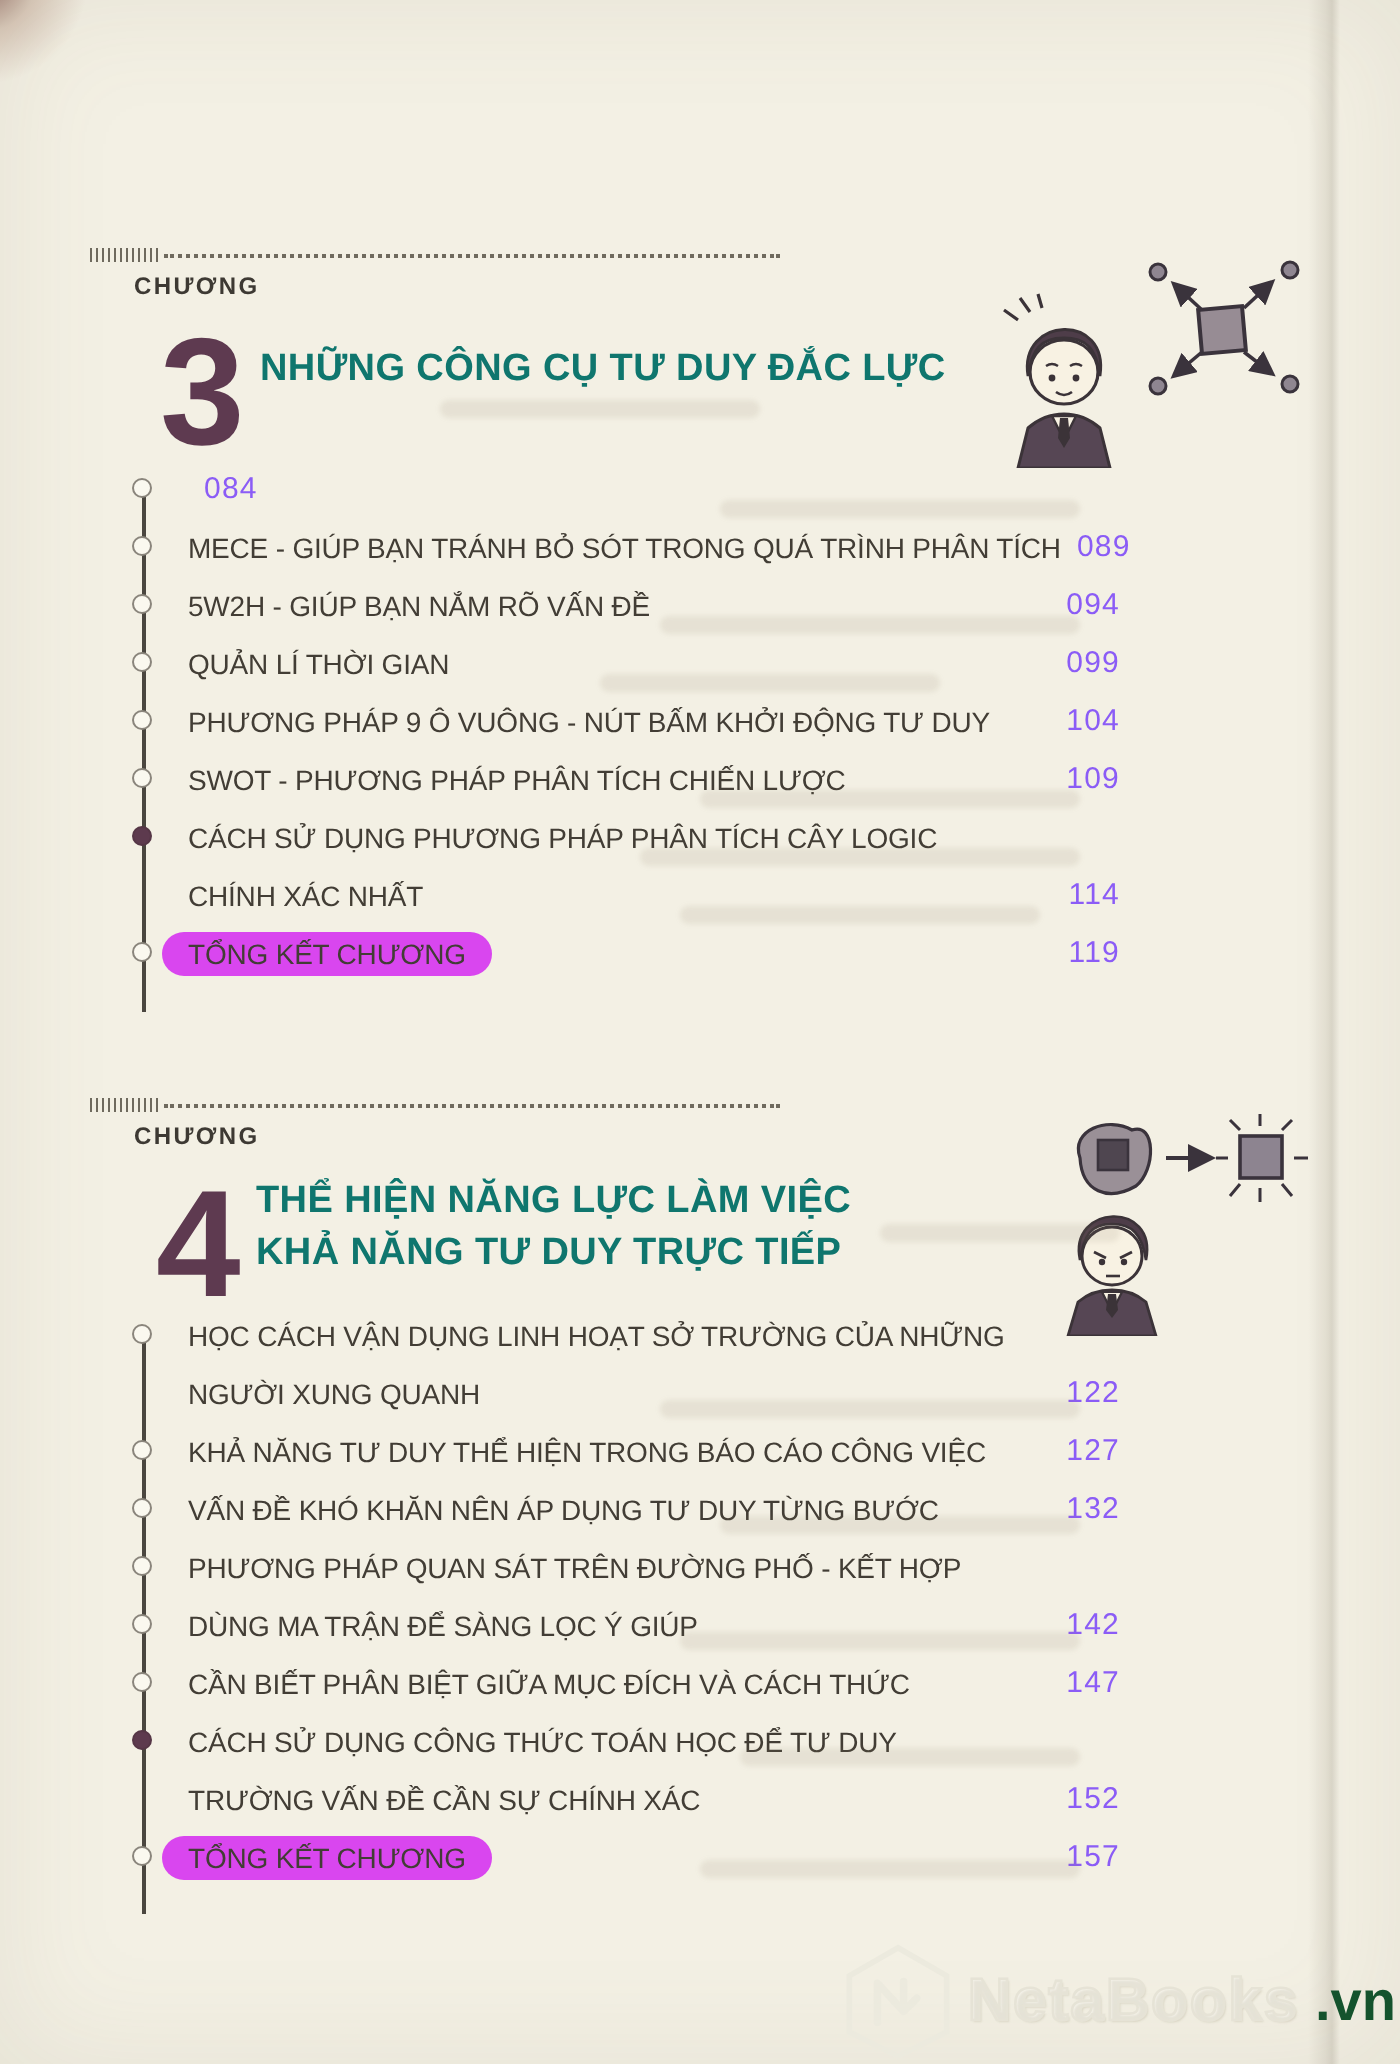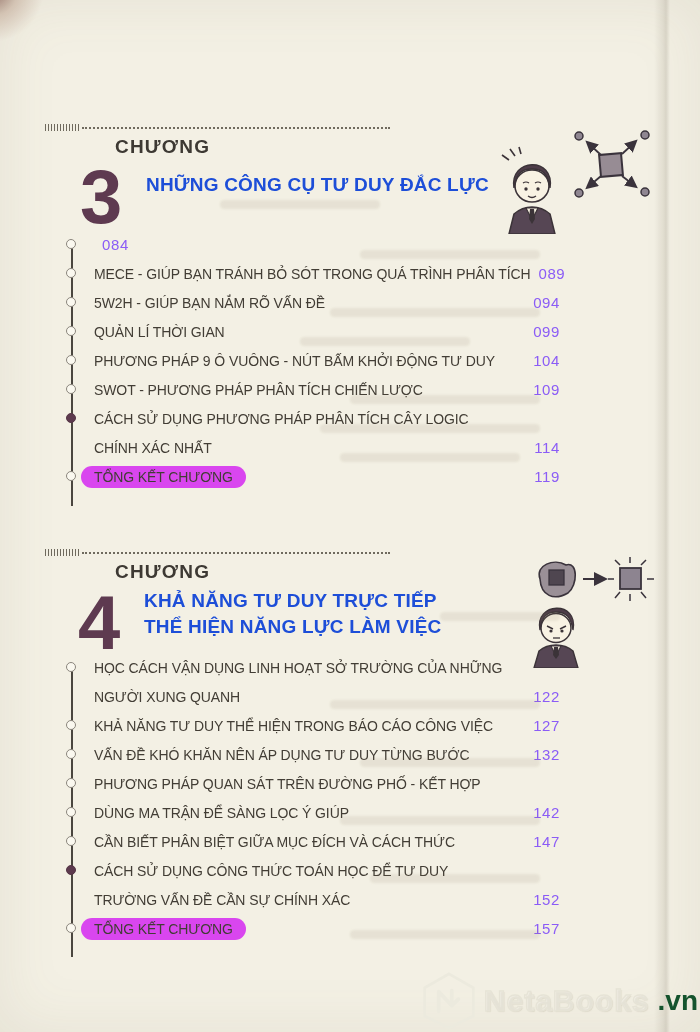--- a/index.html
+++ b/index.html
@@ -14,23 +14,23 @@
     background:radial-gradient(circle at -8px -10px, rgba(88,32,26,0.6), rgba(130,70,45,0.22) 26px, rgba(0,0,0,0) 52px);
   }
   .right-edge{
     position:absolute;top:0;right:30px;width:16px;height:1032px;pointer-events:none;
     background:linear-gradient(90deg, rgba(0,0,0,0) 0%, rgba(90,80,60,0.10) 55%, rgba(90,80,60,0.16) 75%, rgba(0,0,0,0) 100%);
   }
   
   .rule-ticks{position:absolute;height:7px;width:36px;
     background:repeating-linear-gradient(90deg,#6f6a5e 0 1px,transparent 1px 3px);}
   .rule-dotted{position:absolute;height:0;border-top:2px dotted #6f6a5e;}
-  .chuong{position:absolute;font-size:19px;font-weight:bold;letter-spacing:1.2px;color:#3d3933;margin-left:48px;}
+  .chuong{position:absolute;font-size:12px;font-weight:bold;letter-spacing:1.2px;color:#3d3933;}
   .chnum{position:absolute;font-size:76px;line-height:70px;font-weight:bold;color:#5e3a50;}
-  .chtitle{position:absolute;font-size:19px;line-height:26px;font-weight:bold;letter-spacing:0.2px;color:#1d4ed8;margin-left:16px;}
+  .chtitle{position:absolute;font-size:19px;line-height:26px;font-weight:bold;letter-spacing:0.2px;color:#0f766e;}
   
   .toc{position:absolute;left:66px;width:494px;}
   .toc::before{content:"";position:absolute;left:5px;top:14px;width:1.5px;background:#4a463f;}
   .toc-3::before{height:262px;}
   .toc-4::before{height:290px;}
   .entry{position:relative;padding-left:28px;}
   .bullet{position:absolute;left:0;top:9px;width:10px;height:10px;border-radius:50%;
     border:1.5px solid #8a857c;background:#faf8ef;box-sizing:border-box;}
   .bullet.filled{border-color:#553646;background:#5d3a4e;}
   .lines{display:block;}
@@ -169,22 +169,22 @@
           </div>
         </div>
       </div>
     </div>
 
   <div class="rule-ticks" style="left:45px;top:549px;"></div>
   <div class="rule-dotted" style="left:82px;top:552px;width:308px;"></div>
   <div class="chuong" style="left:67px;top:561px;">CHƯƠNG</div>
   <div class="chnum" style="left:78px;top:588px;">4</div>
   <div class="chtitle" style="left:128px;top:588px;">
+    <div>THỂ HIỆN NĂNG LỰC LÀM VIỆC</div>
     <div>KHẢ NĂNG TƯ DUY TRỰC TIẾP</div>
-    <div>THỂ HIỆN NĂNG LỰC LÀM VIỆC</div>
   </div>
 
   <svg class="abs" style="left:528px;top:554px;" width="134" height="50" viewBox="0 0 134 50">
     <defs>
       <marker id="ah2" markerWidth="7" markerHeight="7" refX="5" refY="3.5" orient="auto">
         <path d="M0,0 L7,3.5 L0,7 Z" fill="#3a333c"></path>
       </marker>
     </defs>
     <path d="M12,25 C7,11 26,4 38,11 C50,7 50,31 40,39 C26,47 13,42 12,25 Z" fill="#9a9097" stroke="#3a333c" stroke-width="1.6"></path>
     <rect x="21" y="16" width="15" height="15" fill="#4f4650" stroke="#3a333c" stroke-width="1.3"></rect>

